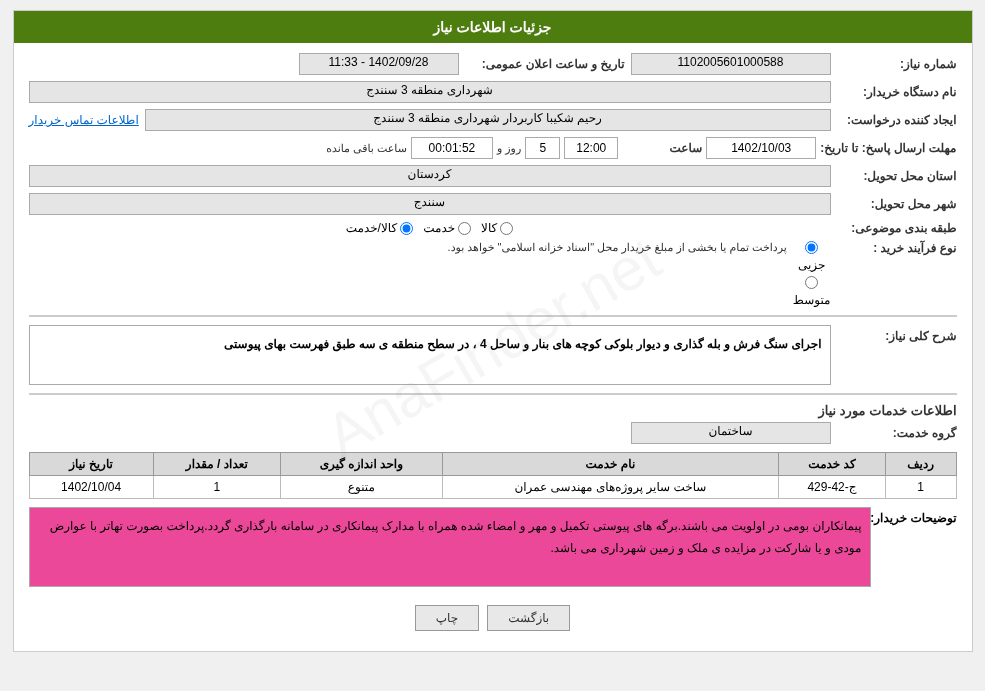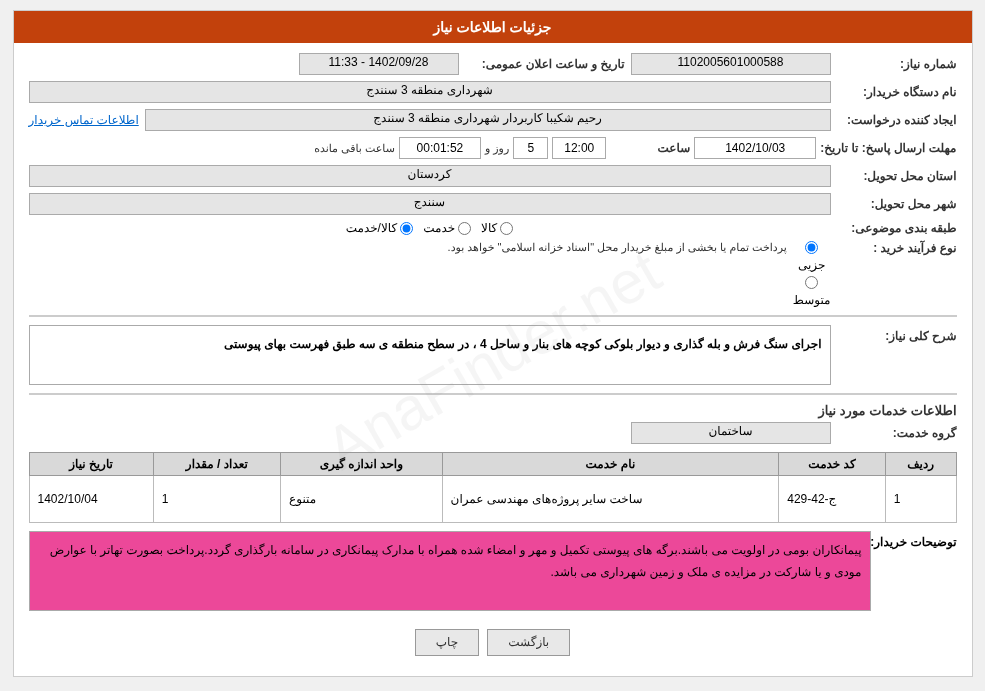--- a/index.html
+++ b/index.html
@@ -10,21 +10,21 @@
       direction: rtl;
       padding: 10px;
     }
     .page-container {
       max-width: 960px;
       margin: 0 auto;
       background: #fff;
       border: 1px solid #ccc;
     }
     .header-bar {
-      background: #c2410c;
+      background: #4d7c0f;
       color: #fff;
       text-align: center;
       padding: 8px 12px;
       font-size: 14px;
       font-weight: bold;
     }
     .content-area {
       padding: 10px 15px;
       background: #fff;
     }
@@ -153,22 +153,22 @@
     }
     table.service-table th {
       background: #d9d9d9;
       border: 1px solid #999;
       padding: 4px 8px;
       text-align: center;
       font-weight: bold;
     }
     table.service-table td {
       border: 1px solid #bbb;
-      padding: 16px 8px;
-      text-align: left;
+      padding: 4px 8px;
+      text-align: center;
     }
     .buyer-notes {
       border: 1px solid #aaa;
       background: #ec4899;
       padding: 8px;
       min-height: 80px;
       text-align: right;
       font-size: 12px;
       line-height: 1.8;
       width: 100%;
@@ -189,21 +189,21 @@
     }
     .buttons-row {
       display: flex;
       justify-content: center;
       gap: 8px;
       padding: 10px 0;
     }
     .btn {
       padding: 5px 20px;
       font-size: 12px;
-      font-family: Liberation Serif, serif;
+      font-family: Liberation Sans, sans-serif;
       cursor: pointer;
       border: 1px solid #aaa;
       background: #e8e8e8;
       color: #333;
     }
     .btn-back {
       background: #e8e8e8;
       border: 1px solid #999;
     }
     .btn-print {
@@ -255,21 +255,21 @@
     </div>
 
     <div class="info-row">
       <span class="label">ایجاد کننده درخواست:</span>
       <div class="value-box" style="flex:2;">رحیم شکیبا کاربردار شهرداری منطقه 3 سنندج</div>
       <span class="link-text">اطلاعات تماس خریدار</span>
     </div>
 
     <div class="date-time-row">
       <span class="label">مهلت ارسال پاسخ: تا تاریخ:</span>
-      <div class="value-box-fixed" style="width:122px;">1402/10/03</div>
+      <div class="value-box-fixed" style="width:110px;">1402/10/03</div>
       <span class="label-sm">ساعت</span>
       <div class="value-box-fixed" style="width:54px;">12:00</div>
       <div class="value-box-fixed" style="width:35px;">5</div>
       <span class="remain-label">روز و</span>
       <div class="value-box-fixed" style="width:82px;">00:01:52</div>
       <span class="remain-label">ساعت باقی مانده</span>
     </div>
 
     <div class="info-row">
       <span class="label">استان محل تحویل:</span>

